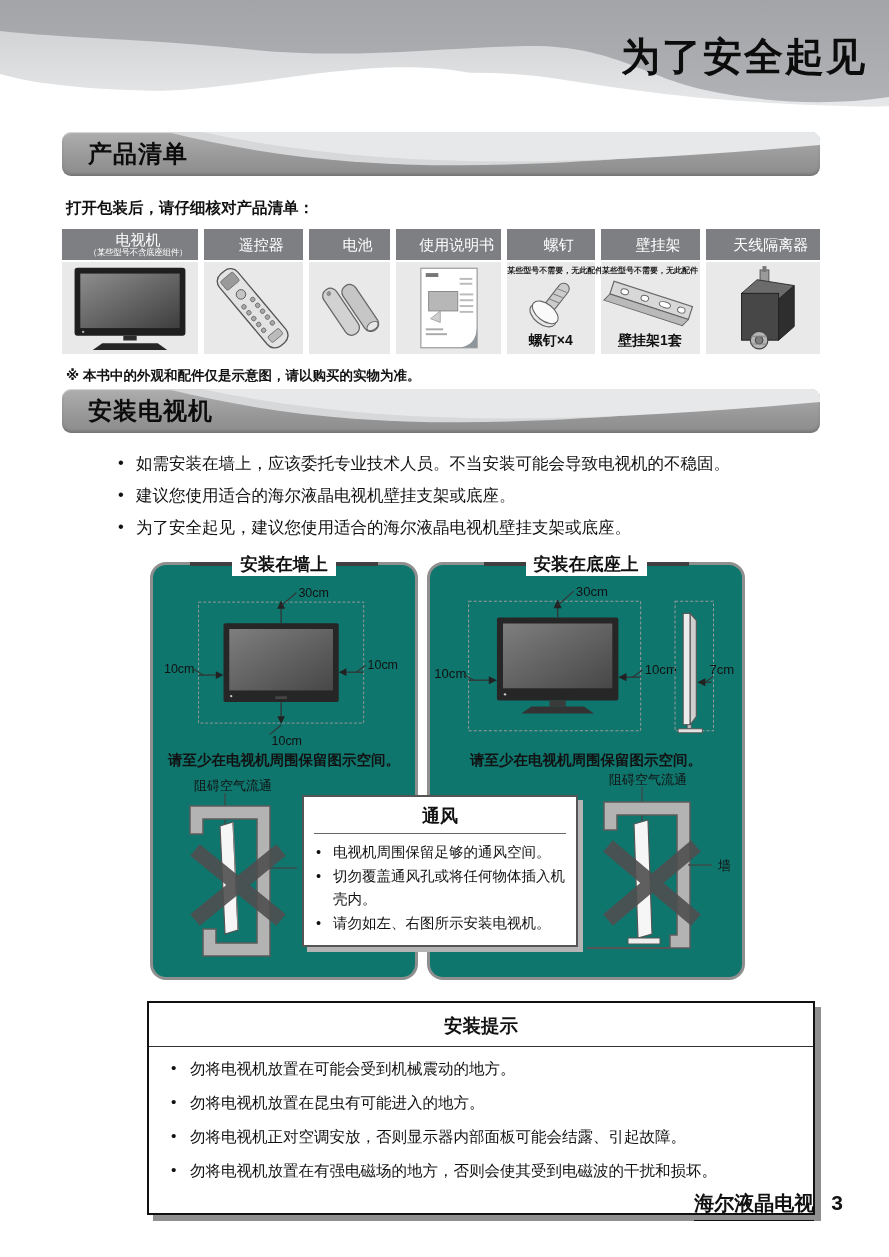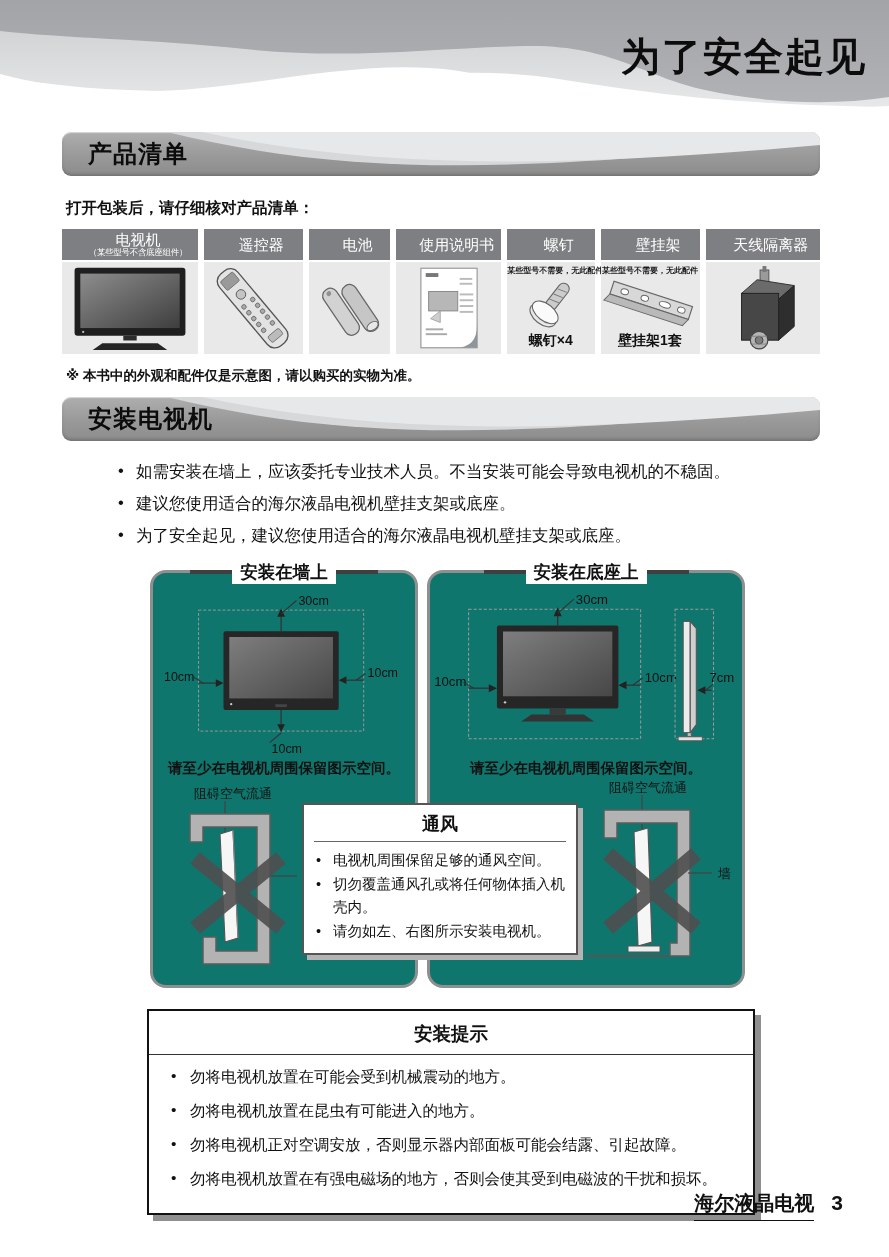--- a/index.html
+++ b/index.html
@@ -92,22 +92,22 @@
     padding-bottom:8px;
   }
   .vent-title { text-align:center; font-size:18px; font-weight:bold; margin-top:7px; }
   .vent-rule { border-bottom:1.5px solid #666; margin:5px 10px 7px; }
   .vbullets { list-style:none; margin:0 10px 0 12px; }
   .vbullets li { position:relative; padding-left:17px; font-size:14.5px; line-height:1.55; margin-bottom:2px; }
   .vbullets li::before { content:"•"; position:absolute; left:0; top:0; }
 
   
   .tips-box {
-    margin:10px 0 0 147px; width:608px; background:#fff;
-    border:2.5px solid #111; box-shadow:6px 6px 0 #8f8f8f; padding-bottom:10px;
+    margin:10px 0 0 147px; width:668px; background:#fff;
+    border:2.5px solid #111; box-shadow:6px 6px 0 #8f8f8f; padding-bottom:18px;
   }
   .tips-title { text-align:center; font-size:18.5px; font-weight:bold; margin-top:10px; }
   .tips-rule { border-bottom:1.5px solid #333; margin:8px 0 12px; }
   .tbullets { list-style:none; margin:0 18px 0 22px; }
   .tbullets li { position:relative; padding-left:19px; font-size:15.5px; margin-bottom:13px; }
   .tbullets li::before { content:"•"; position:absolute; left:0; top:0; }
 
   
   .page-footer {
     position:absolute; right:46px; bottom:36px;
@@ -300,21 +300,21 @@
         <circle cx="36" cy="76" r="4" fill="#7d7d7d" stroke="#444" stroke-width="1"></circle>
         <line x1="28" y1="72" x2="44" y2="72" stroke="#888" stroke-width="1"></line>
         <line x1="28" y1="80" x2="44" y2="80" stroke="#888" stroke-width="1"></line>
       </svg>
     </div>
   </div>
 </div>
 
 <div class="disclaimer">※ 本书中的外观和配件仅是示意图，请以购买的实物为准。</div>
 
-<div style="margin-top:12px">
+<div style="margin-top:4px">
   <div class="banner">
     <svg viewBox="0 0 758 44" preserveAspectRatio="none">
       <path d="M105,0 C290,46 470,40 758,8 L758,0 Z" fill="#d6d8d9"></path>
       <path d="M140,0 C325,40 525,34 758,13 L758,0 Z" fill="#e7e8e9"></path>
     </svg>
     <div class="banner-title">安装电视机</div>
   </div>
 </div>
 
 <ul class="bullets">

